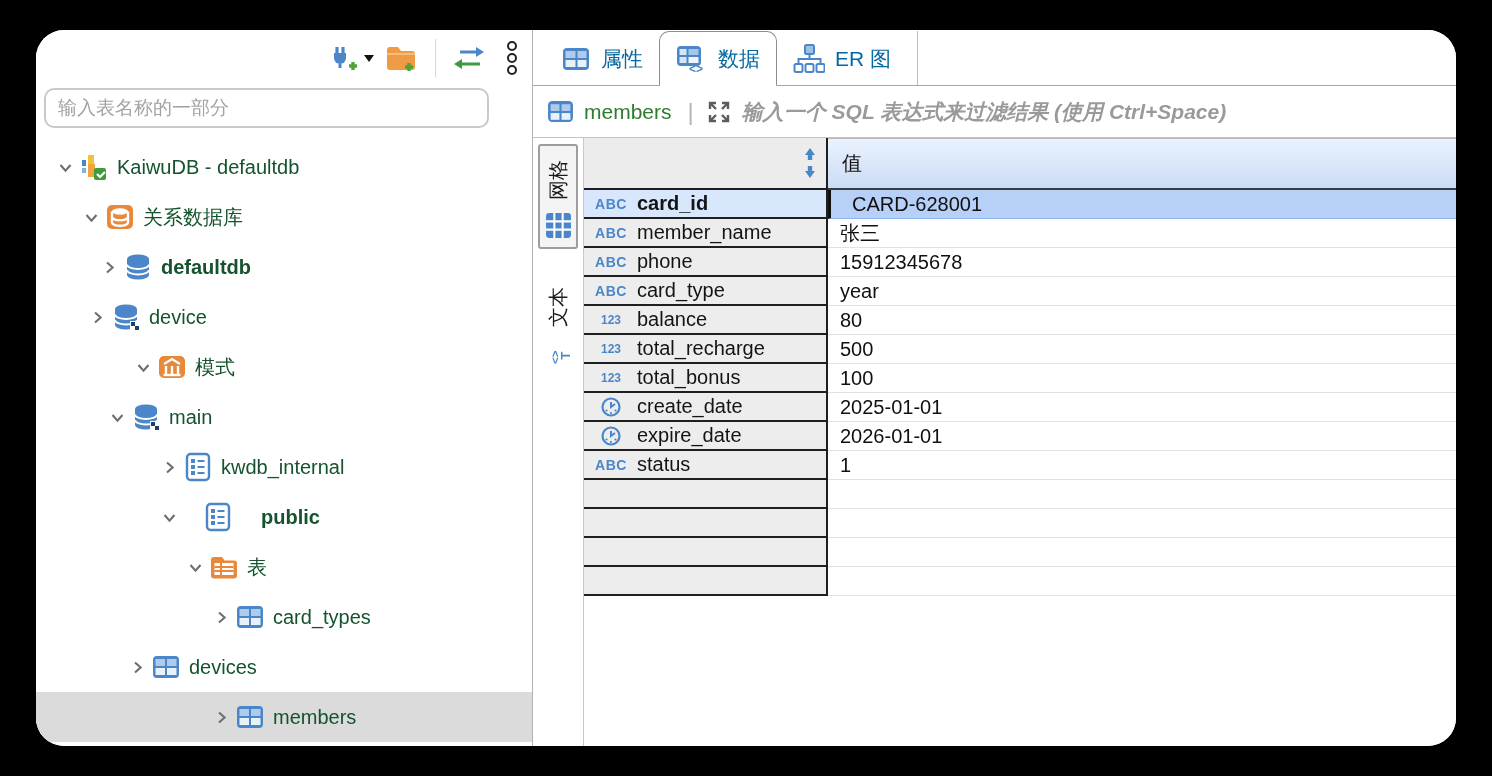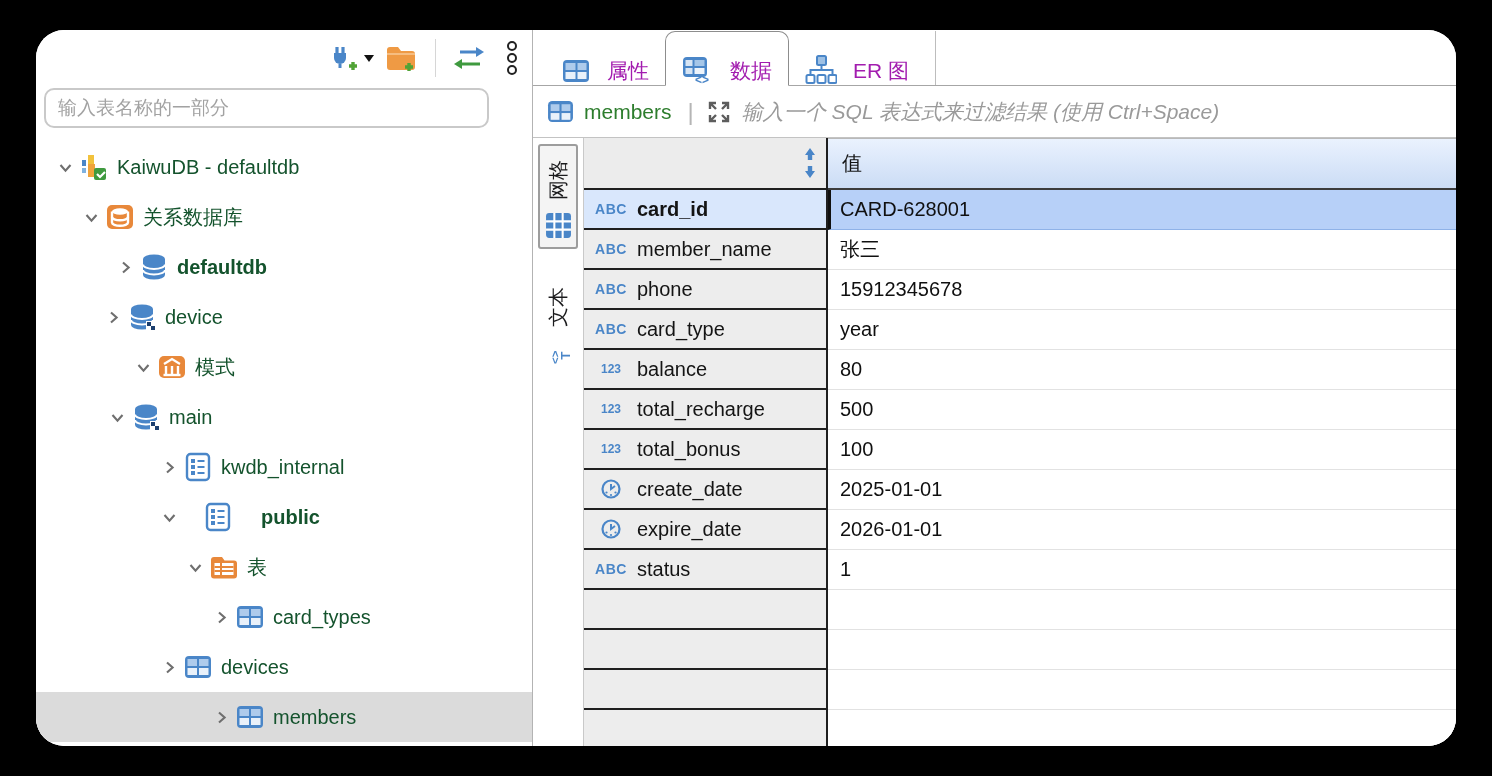--- a/index.html
+++ b/index.html
@@ -25,32 +25,32 @@
   .chev { width:26px; display:flex; justify-content:center; align-items:center; flex:0 0 26px; }
   .ticon { width:32px; height:32px; display:flex; align-items:center; justify-content:center;
            margin-right:7px; flex:0 0 32px; }
   .tlabel { font-size:20px; color:#14532d; white-space:nowrap; }
   .tlabel.bold { font-weight:bold; }
 
   
   .right-panel { flex:1; display:flex; flex-direction:column; min-width:0; background:#fff; }
   .tab-bar { height:56px; flex:0 0 56px; border-bottom:1px solid #a6a6a6; display:flex;
              align-items:flex-end; padding-left:12px; position:relative; }
-  .tab { height:52px; display:flex; align-items:flex-end; gap:16px; padding:0 16px;
-         font-size:21px; color:#a21caf; cursor:pointer; }
+  .tab { height:52px; display:flex; align-items:center; gap:10px; padding:0 16px;
+         font-size:21px; color:#0369a1; cursor:pointer; }
   .tab.active { border:1px solid #8d8d8d; border-bottom:1px solid #fff; border-radius:10px 10px 0 0;
                 margin-bottom:-1px; height:55px; background:#fff; }
   .tabbar-sep { width:1px; height:54px; background:#bdbdbd; margin-left:10px; }
 
   .rp-toolbar { height:52px; flex:0 0 52px; border-bottom:1px solid #c3c3c3; display:flex;
                 align-items:center; padding-left:14px; gap:10px; }
   .result-table-name { font-size:21px; color:#2d7d2d; }
   .pipe-sep { color:#b5b5b5; font-size:24px; margin:0 2px 0 6px; }
   .filter-placeholder { font-size:21px; color:#9a9a9a; font-style:italic; white-space:nowrap;
-                        overflow:hidden; }
+                        overflow:hidden;font-weight:bold; }
 
   .grid-area { flex:1; display:flex; min-height:0; }
   .vtabs { width:50px; flex:0 0 50px; display:flex; flex-direction:column; align-items:center;
            padding-top:6px; }
   .vtab { display:flex; flex-direction:column; align-items:center; cursor:pointer; }
   .vtab.active { border:2px solid #9d9d9d; border-radius:3px; background:#f4f4f4;
                  width:40px; padding:10px 0 8px 0; gap:8px; }
   .vtab.plain { margin-top:28px; width:40px; padding:6px 0; gap:8px; }
   .vlabel-box { height:48px; width:24px; position:relative; }
   .vlabel { position:absolute; left:50%; top:50%;
@@ -59,35 +59,35 @@
   .vicon { width:27px; height:27px; }
 
   .grid { flex:1; display:flex; flex-direction:column; min-width:0; border-left:1px solid #c9c9c9; }
   .g-header { height:52px; flex:0 0 52px; display:flex; }
   .corner-cell { width:244px; flex:0 0 244px; background:#ececec;
                  border-right:2px solid #1f1f1f; border-bottom:2px solid #1f1f1f;
                  display:flex; align-items:center; justify-content:flex-end; padding-right:8px; }
   .value-header { flex:1; background:linear-gradient(#eaf2fe,#cbdcf5);
                   border-bottom:2px solid #3c3c3c; border-top:1px solid #b9b9b9;
                   display:flex; align-items:center; padding-left:14px; font-size:20px; color:#111; }
-  .g-row { height:40px; flex:0 0 40px; display:flex;justify-content:space-between; }
+  .g-row { height:29px; flex:0 0 40px; display:flex;justify-content:space-between; }
   .rh { width:244px; flex:0 0 244px; background:#ededed; border-right:2px solid #1f1f1f;
         border-bottom:2px solid #1f1f1f; display:flex; align-items:center; padding-left:10px;
         gap:9px; cursor:pointer; }
   .rh.selected { background:#d9e7fc; }
   .rh .badge { color:#4a86c8; font-weight:bold; font-size:14px; letter-spacing:.5px;
                width:34px; flex:0 0 34px; text-align:center; }
   .rh .badge.num { font-size:12px; letter-spacing:0; }
   .rh .rlabel { font-size:20px; color:#141414; white-space:nowrap; }
   .rh.selected .rlabel { font-weight:bold; }
   .val { flex:1; display:flex; align-items:center; padding-left:12px; font-size:20px;
          color:#101010; border-bottom:1px solid #e2e2e2; background:#fff; cursor:pointer;
          white-space:nowrap; }
   .val.selected { background:#b7d0f8; border-left:3px solid #101010;
-                  border-bottom:1px solid #8fb2e8; padding-left:9px; }
+                  border-bottom:1px solid #8fb2e8; padding-left:21px; }
 </style>
 </head>
 <body>
 
 <div class="window">
 
   <div class="left-panel">
     <div class="lp-toolbar">
       <span class="tbtn">
         <svg width="34" height="34" viewBox="0 0 34 34">
@@ -155,36 +155,36 @@
           <span class="ticon">
             <svg width="30" height="30" viewBox="0 0 30 30">
       <rect x="2" y="3" width="26" height="24" rx="5" fill="#e8883a"></rect>
       <ellipse cx="15" cy="9.5" rx="8" ry="3.2" fill="#fff"></ellipse>
       <path d="M7 9.5 v11 a8 3.2 0 0 0 16 0 v-11" fill="none" stroke="#fff" stroke-width="2.4"></path>
       <path d="M7 15 a8 3.2 0 0 0 16 0" fill="none" stroke="#fff" stroke-width="2.4"></path>
     </svg>
           </span>
           <span class="tlabel">关系数据库</span>
         </div>
-        <div class="tree-row" style="padding-left: 76px;">
+        <div class="tree-row" style="padding-left: 60px;">
           <span class="chev">
             <svg width="15" height="15" viewBox="0 0 12 12">
               <polyline points="4,2 8.5,6 4,10" fill="none" stroke="#6f6f6f" stroke-width="1.7"></polyline>
             </svg>
           </span>
           <span class="ticon">
             <svg width="30" height="30" viewBox="0 0 30 30">
       <ellipse cx="15" cy="7" rx="11" ry="4.5" fill="#4a86c8"></ellipse>
       <path d="M4 7 v16 a11 4.5 0 0 0 22 0 V7" fill="#4a86c8"></path>
       <path d="M4 12.5 a11 4.5 0 0 0 22 0 M4 18 a11 4.5 0 0 0 22 0" stroke="#fff" stroke-width="2" fill="none"></path>
     </svg>
           </span>
           <span class="tlabel bold">defaultdb</span>
         </div>
-        <div class="tree-row" style="padding-left: 48px; margin-left: 16px;">
+        <div class="tree-row" style="padding-left: 48px;">
           <span class="chev">
             <svg width="15" height="15" viewBox="0 0 12 12">
               <polyline points="4,2 8.5,6 4,10" fill="none" stroke="#6f6f6f" stroke-width="1.7"></polyline>
             </svg>
           </span>
           <span class="ticon">
             <svg width="30" height="30" viewBox="0 0 30 30">
       <ellipse cx="15" cy="7" rx="11" ry="4.5" fill="#4a86c8"></ellipse>
       <path d="M4 7 v16 a11 4.5 0 0 0 22 0 V7" fill="#4a86c8"></path>
       <path d="M4 12.5 a11 4.5 0 0 0 22 0 M4 18 a11 4.5 0 0 0 22 0" stroke="#fff" stroke-width="2" fill="none"></path>
@@ -288,21 +288,21 @@
             <svg width="30" height="30" viewBox="0 0 30 30">
       <rect x="2" y="4" width="26" height="22" rx="4" fill="#4a86c8"></rect>
       <rect x="4.5" y="7" width="9.5" height="7" fill="#aecbec"></rect>
       <rect x="16" y="7" width="9.5" height="7" fill="#aecbec"></rect>
       <rect x="4.5" y="16" width="9.5" height="7" fill="#e9f1fa"></rect>
       <rect x="16" y="16" width="9.5" height="7" fill="#e9f1fa"></rect>
     </svg>
           </span>
           <span class="tlabel">card_types</span>
         </div>
-        <div class="tree-row" style="padding-left: 120px;">
+        <div class="tree-row" style="padding-left: 88px;">
           <span class="chev">
             <svg width="15" height="15" viewBox="0 0 12 12">
               <polyline points="4,2 8.5,6 4,10" fill="none" stroke="#6f6f6f" stroke-width="1.7"></polyline>
             </svg>
           </span>
           <span class="ticon">
             <svg width="30" height="30" viewBox="0 0 30 30">
       <rect x="2" y="4" width="26" height="22" rx="4" fill="#4a86c8"></rect>
       <rect x="4.5" y="7" width="9.5" height="7" fill="#aecbec"></rect>
       <rect x="16" y="7" width="9.5" height="7" fill="#aecbec"></rect>

